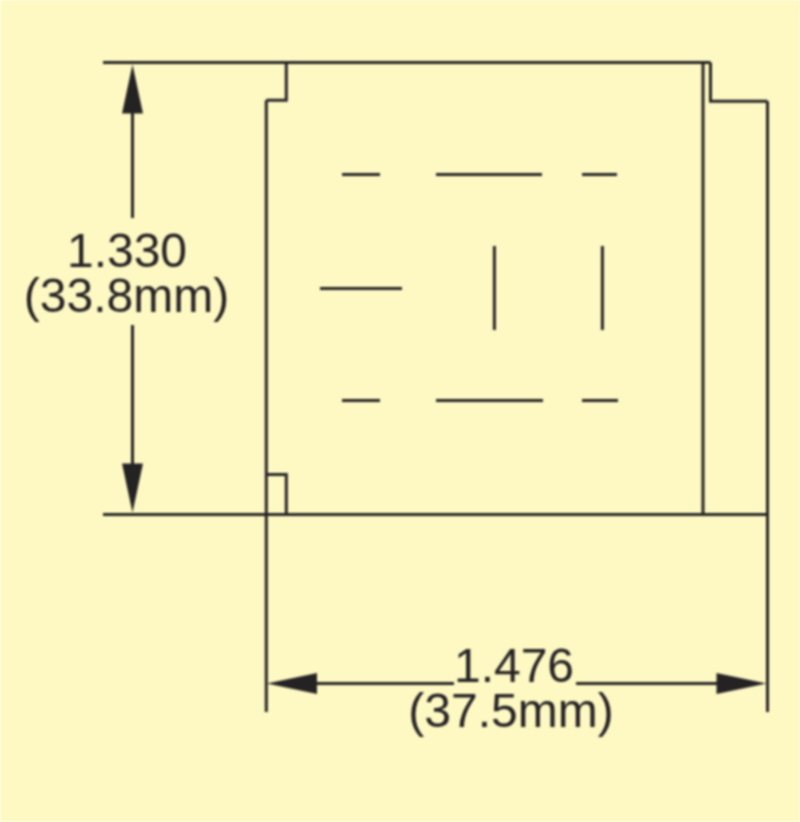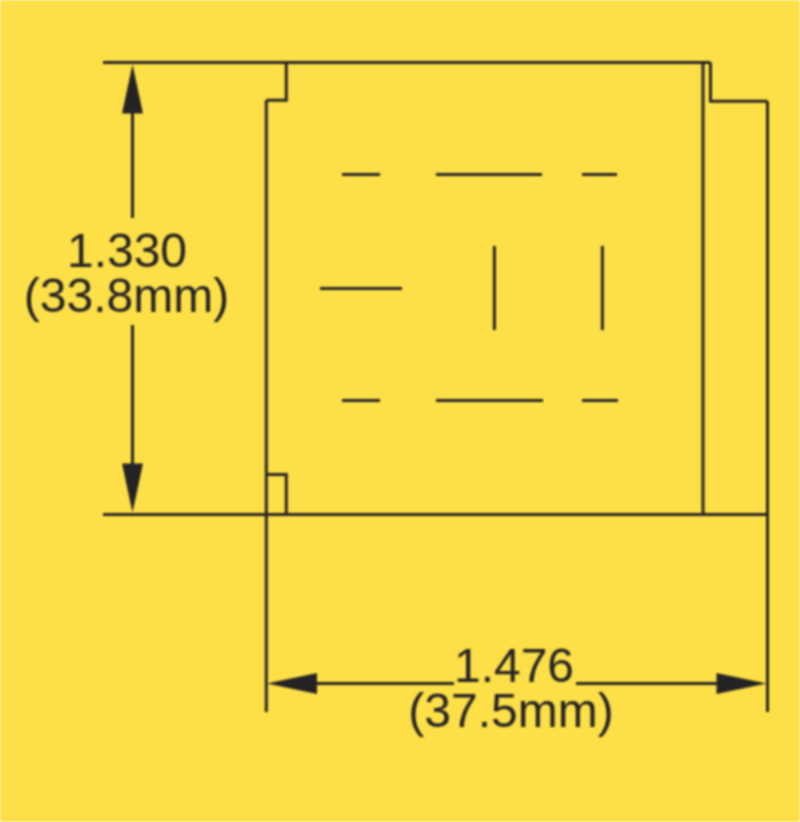--- a/index.html
+++ b/index.html
@@ -1,16 +1,16 @@
 <!DOCTYPE html>
 <html><head>
 <meta charset="utf-8">
 <style>
   html,body{margin:0;padding:0;background:#ffffff;}
-  .page{position:relative;width:800px;height:822px;background:#fde047;overflow:hidden;}
+  .page{position:relative;width:800px;height:822px;background:#fef9c3;overflow:hidden;}
   svg{position:absolute;left:0;top:0;}
   .page{filter:blur(0.9px);}
   text{font-family:"Liberation Sans",sans-serif;fill:#252224;}
 </style>
 </head>
 <body>
 <div class="page">
 <svg width="800" height="822" viewBox="0 0 800 822">
   <g stroke="#262324" stroke-width="3" fill="none" stroke-linecap="butt">
 

